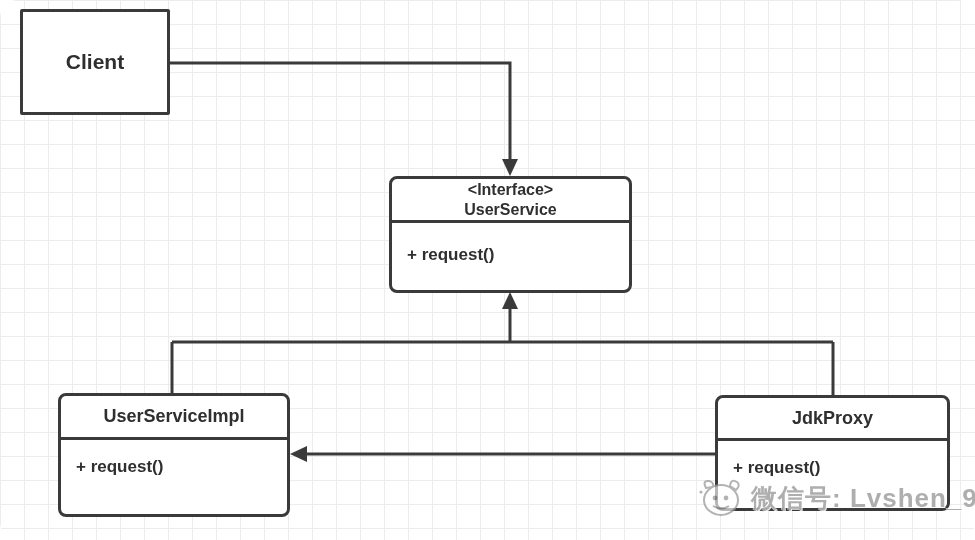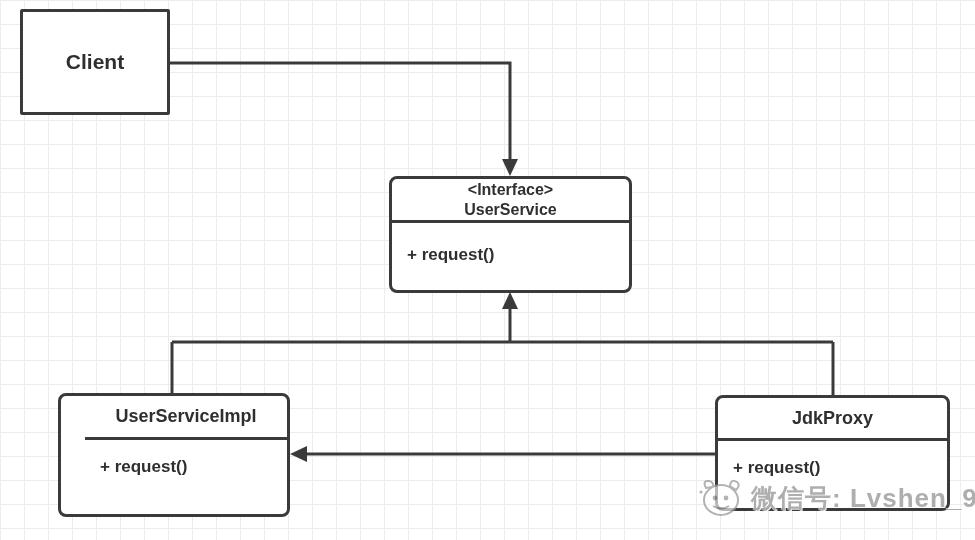--- a/index.html
+++ b/index.html
@@ -12,20 +12,21 @@
   }
   .canvas {
     position: relative;
     width: 975px;
     height: 540px;
     background-color: #ffffff;
     background-image:
       linear-gradient(#ececec 1px, transparent 1px),
       linear-gradient(90deg, #ececec 1px, transparent 1px);
     background-size: 24px 24px;
+    border-radius: 18px;
   }
   .connectors {
     position: absolute;
     left: 0; top: 0;
     width: 975px; height: 540px;
     pointer-events: none;
   }
   .uml-box {
     position: absolute;
     background: #ffffff;
@@ -58,21 +59,21 @@
     display: flex;
     align-items: center;
     justify-content: center;
     font-weight: bold;
     font-size: 21px;
   }
   .interface-box { left: 389px; top: 176px; width: 243px; height: 117px; }
   .interface-box .uml-header { height: 41px; }
   .interface-box .uml-header .line { font-size: 16px; line-height: 20px; }
   .interface-box .uml-body { padding-top: 22px; }
-  .impl-box { left: 58px; top: 393px; width: 232px; height: 124px; padding-left: 24px; }
+  .impl-box { left: 58px; top: 393px; width: 232px; height: 124px; }
   .impl-box .uml-header { height: 41px; font-size: 18px; }
   .impl-box .uml-body { padding-top: 17px; }
   .proxy-box { left: 715px; top: 395px; width: 235px; height: 116px; }
   .proxy-box .uml-header { height: 40px; font-size: 18px; }
   .proxy-box .uml-body { padding-top: 17px; }
   .watermark {
     position: absolute;
     left: 697px; top: 474px;
     display: flex;
     align-items: center;

